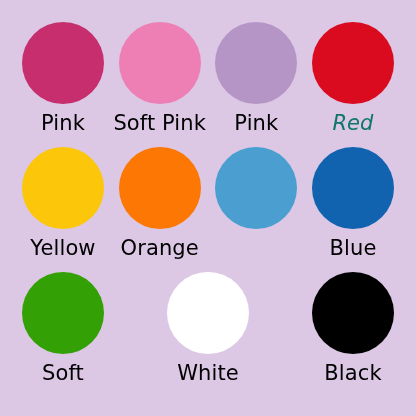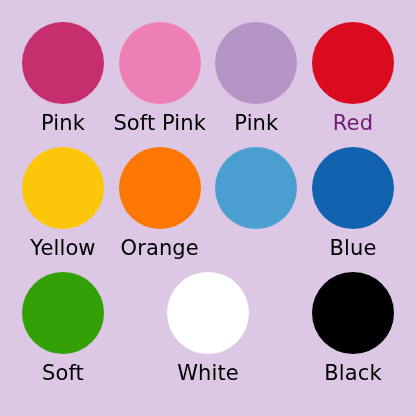--- a/index.html
+++ b/index.html
@@ -67,21 +67,21 @@
     <div class="swatch-cell">
       <div class="swatch-disc" style="background: rgb(238, 127, 180);"></div>
       <div class="swatch-label" style="color: rgb(0, 0, 0);">Soft Pink</div>
     </div>
     <div class="swatch-cell">
       <div class="swatch-disc" style="background: rgb(180, 149, 197);"></div>
       <div class="swatch-label" style="color: rgb(0, 0, 0);">Pink</div>
     </div>
     <div class="swatch-cell">
       <div class="swatch-disc" style="background: rgb(219, 11, 31);"></div>
-      <div class="swatch-label" style="color: #701a75;">Red</div>
+      <div class="swatch-label" style="color: #0f766e; font-style: italic;">Red</div>
     </div>
   </div>
 
   <div class="swatch-row">
     <div class="swatch-cell">
       <div class="swatch-disc" style="background: rgb(252, 198, 10);"></div>
       <div class="swatch-label" style="color: rgb(0, 0, 0);">Yellow</div>
     </div>
     <div class="swatch-cell">
       <div class="swatch-disc" style="background: rgb(252, 119, 3);"></div>

